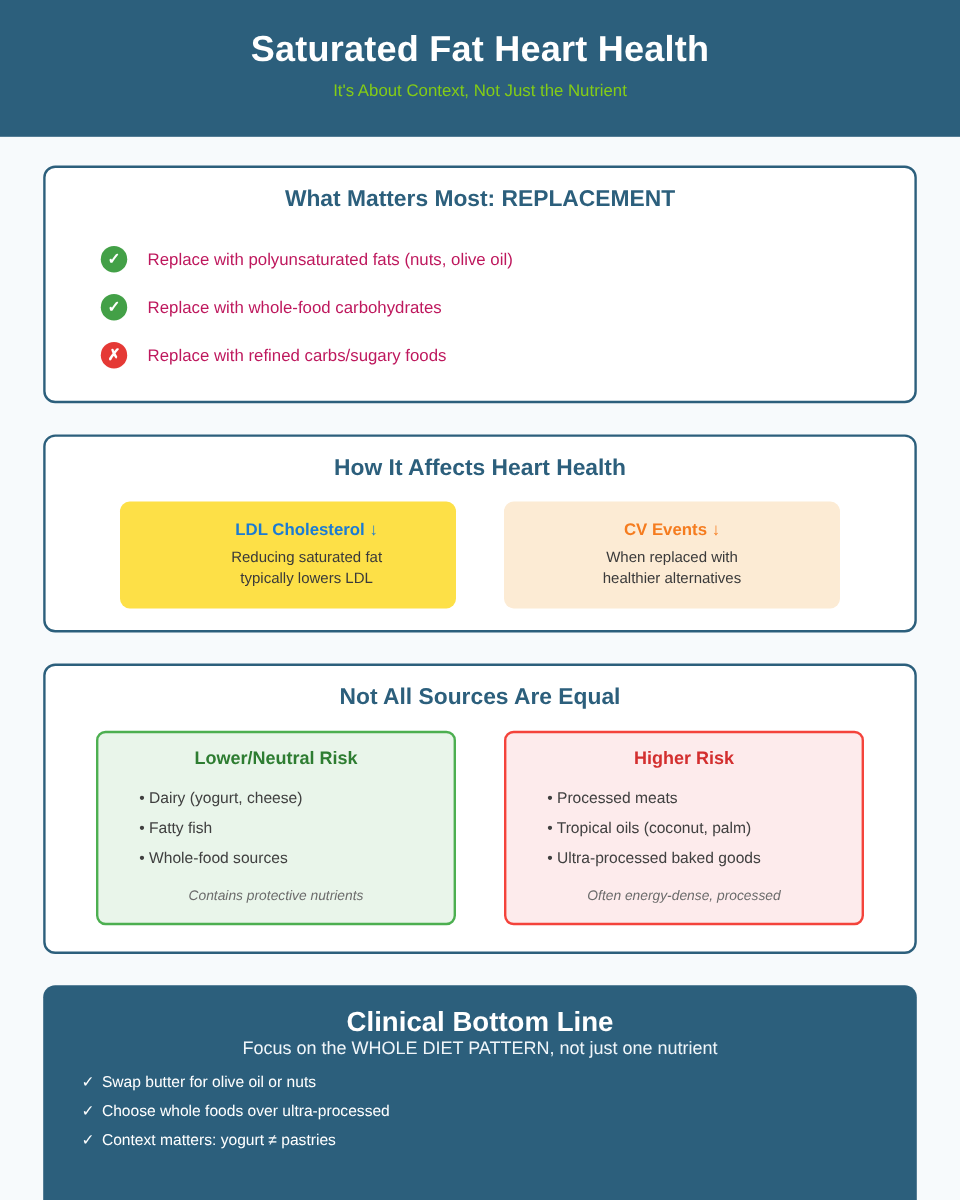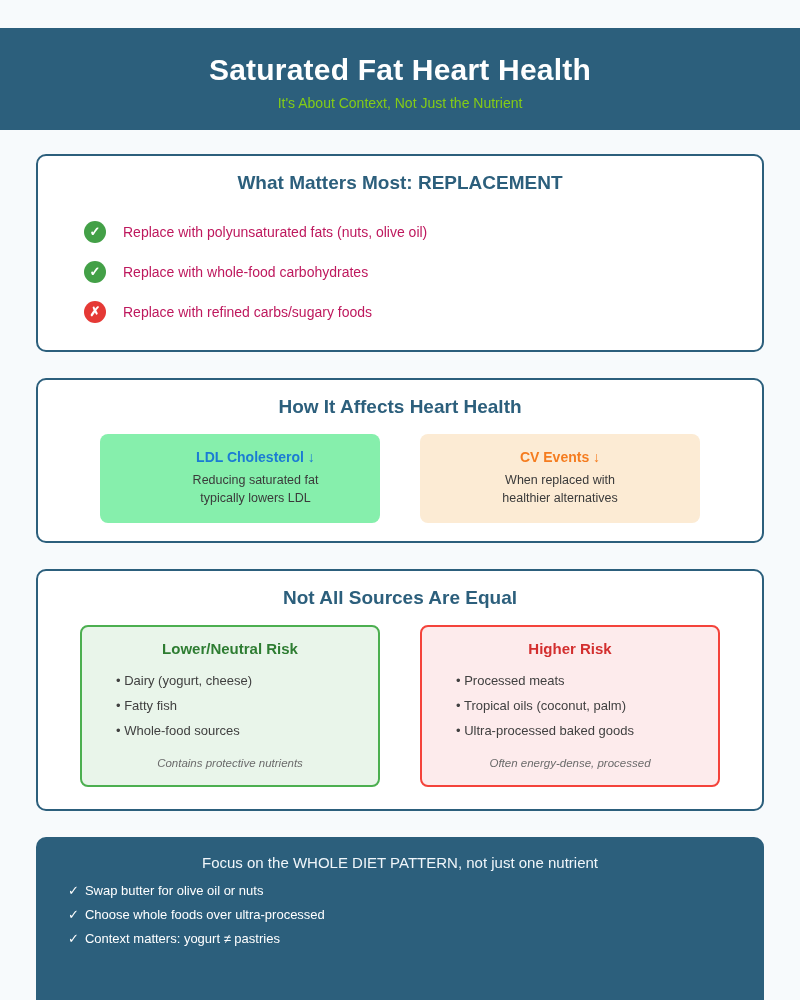--- a/index.html
+++ b/index.html
@@ -10,25 +10,24 @@
     width: 800px;
     height: 1000px;
     background: #F7FAFC;
     font-family: "Liberation Sans", sans-serif;
     overflow: hidden;
   }
 
   
   .header {
     background: #2C5F7C;
-    height: 102px;
+    height: 114px;
     box-sizing: border-box;
     padding-top: 24px;
     text-align: center;
-    margin-top: 28px;
   }
   .header-title {
     color: #FFFFFF;
     font-size: 30px;
     font-weight: bold;
     line-height: 36px;
     letter-spacing: 0.2px;
   }
   .header-subtitle {
     color: #84cc16;
@@ -96,21 +95,21 @@
     justify-content: center;
     gap: 40px;
   }
   .metric-box {
     width: 280px;
     border-radius: 8px;
     box-sizing: border-box;
     padding: 15px 10px 16px 10px;
     text-align: center;
   }
-  .metric-box.blue   { background: #86efac; padding-left: 41px; }
+  .metric-box.blue   { background: #fde047; padding-left: 41px; }
   .metric-box.orange { background: #FCEBD4; }
   .metric-label {
     font-size: 14px;
     font-weight: bold;
     margin-bottom: 6px;
   }
   .metric-box.blue   .metric-label { color: #1A7BD4; }
   .metric-box.orange .metric-label { color: #F57C1F; }
   .metric-desc {
     color: #3A3A3A;
@@ -268,20 +267,21 @@
         <div class="risk-item">• Tropical oils (coconut, palm)</div>
         <div class="risk-item">• Ultra-processed baked goods</div>
       </div>
       <div class="risk-note">Often energy-dense, processed</div>
     </div>
 
   </div>
 </div>
 
 <div id="card-bottom">
+  <div class="bottom-title">Clinical Bottom Line</div>
   <div class="bottom-subtitle">Focus on the WHOLE DIET PATTERN, not just one nutrient</div>
   <div class="bottom-list">
 
     <div class="bottom-item">
       <span class="tick">✓</span><span>Swap butter for olive oil or nuts</span>
     </div>
 
     <div class="bottom-item">
       <span class="tick">✓</span><span>Choose whole foods over ultra-processed</span>
     </div>

